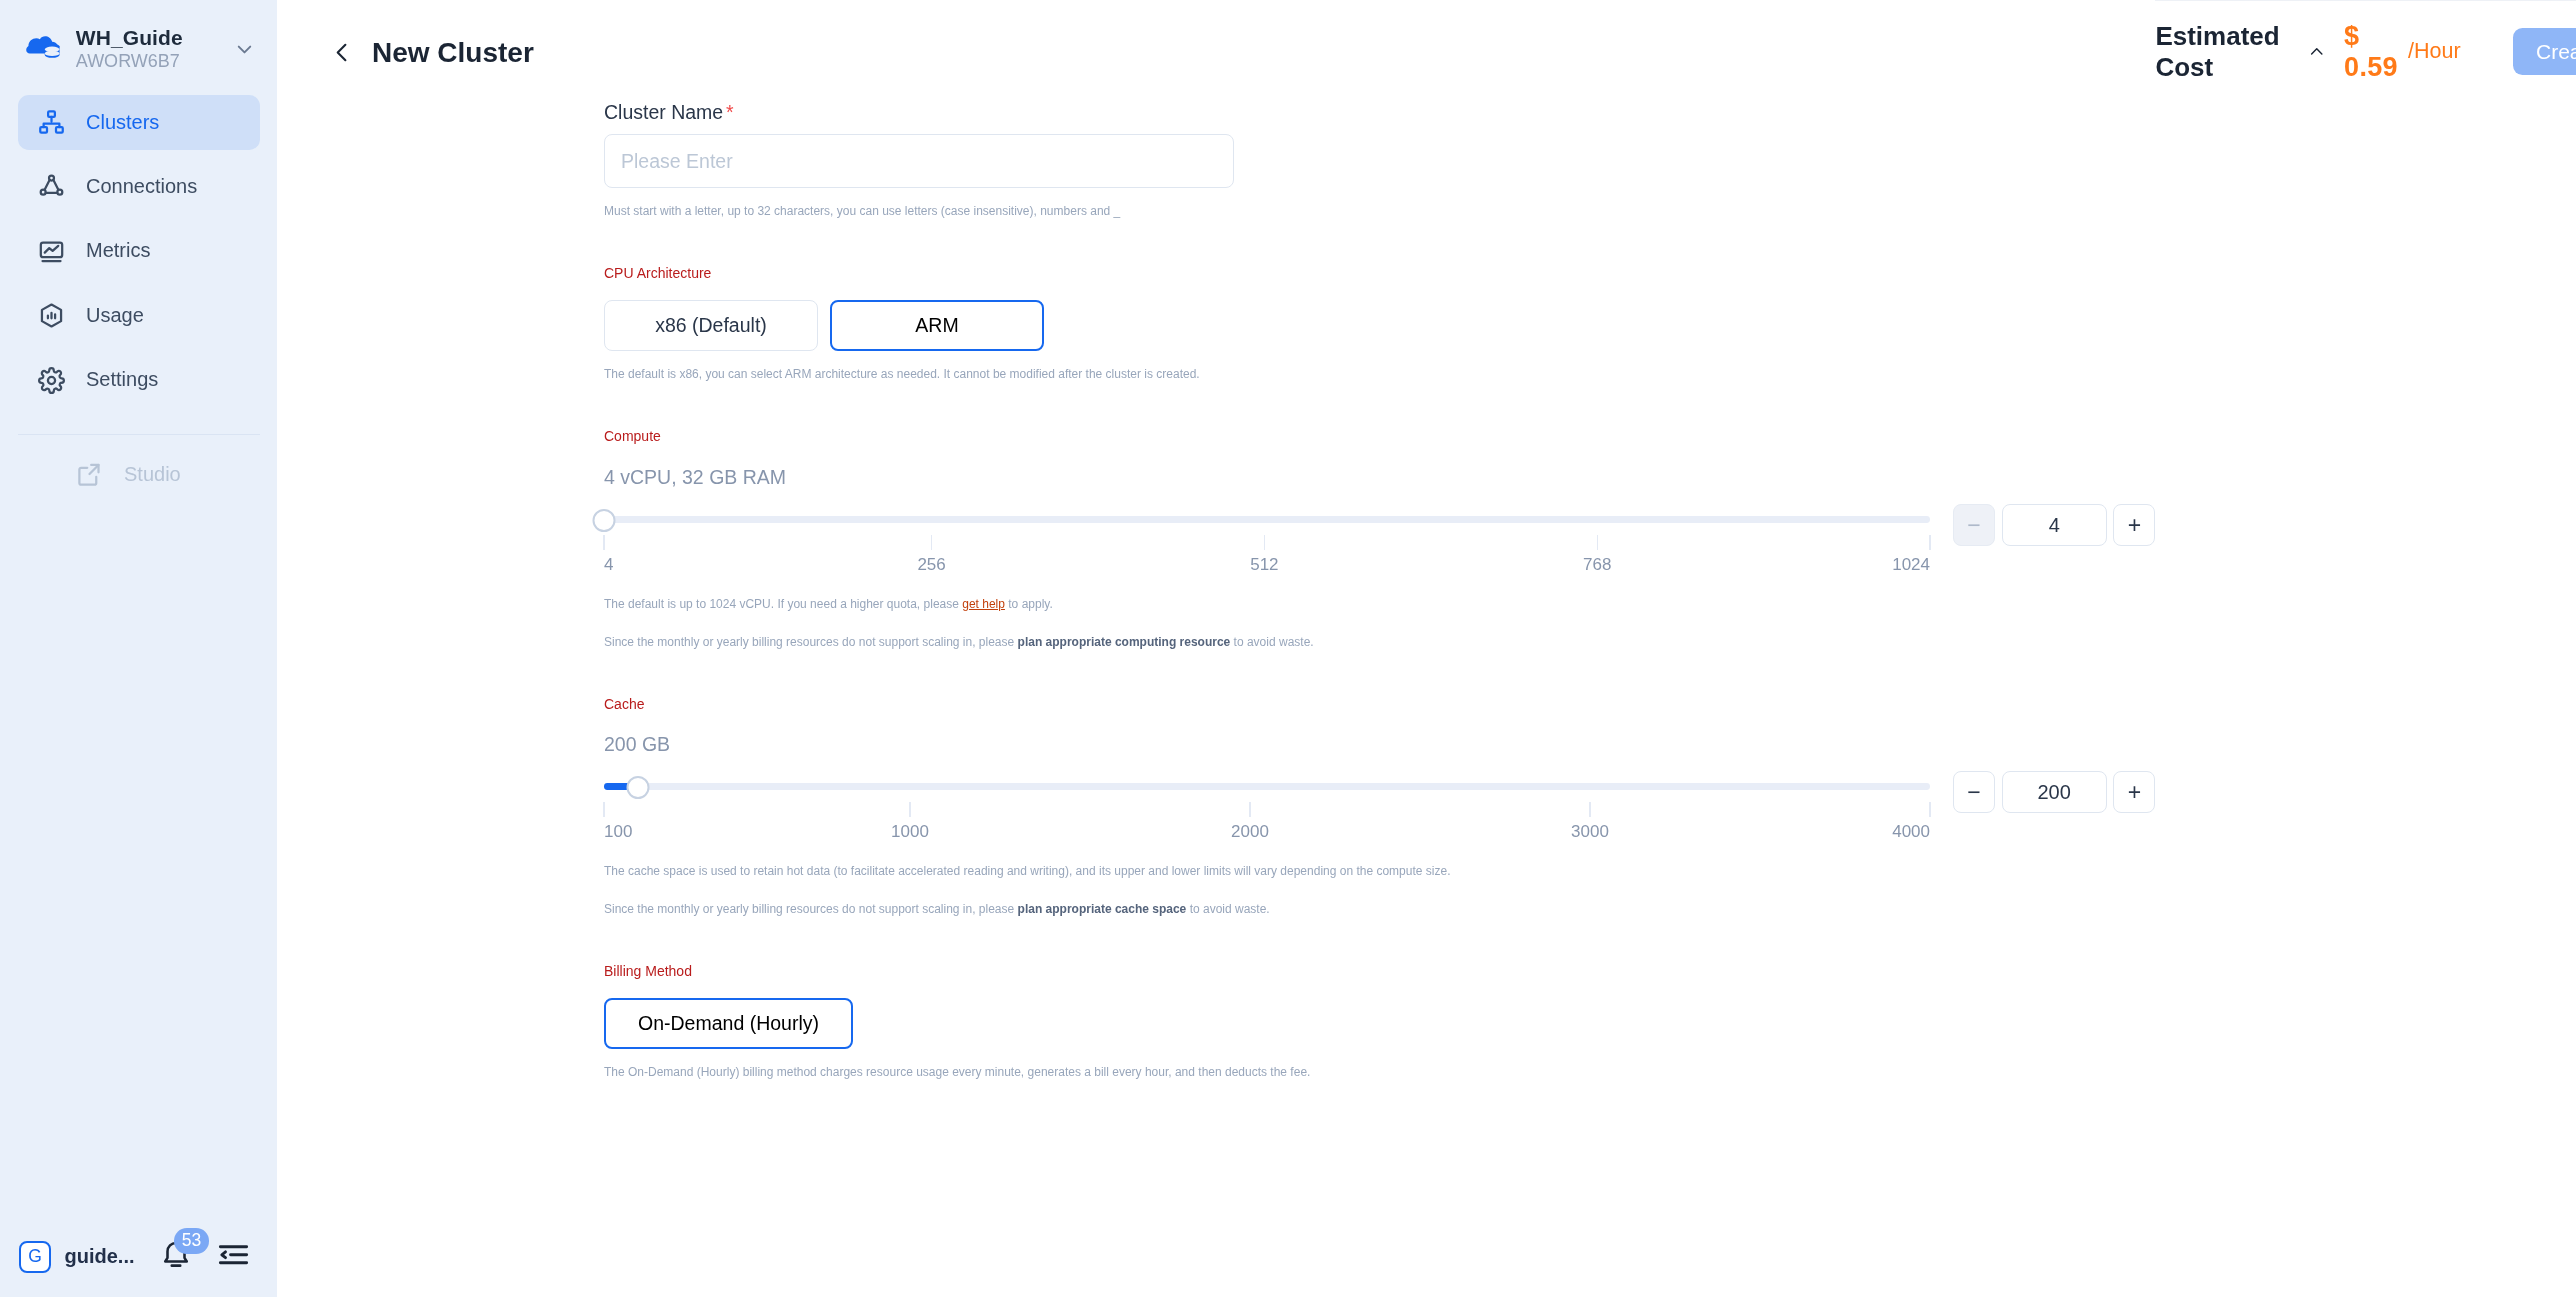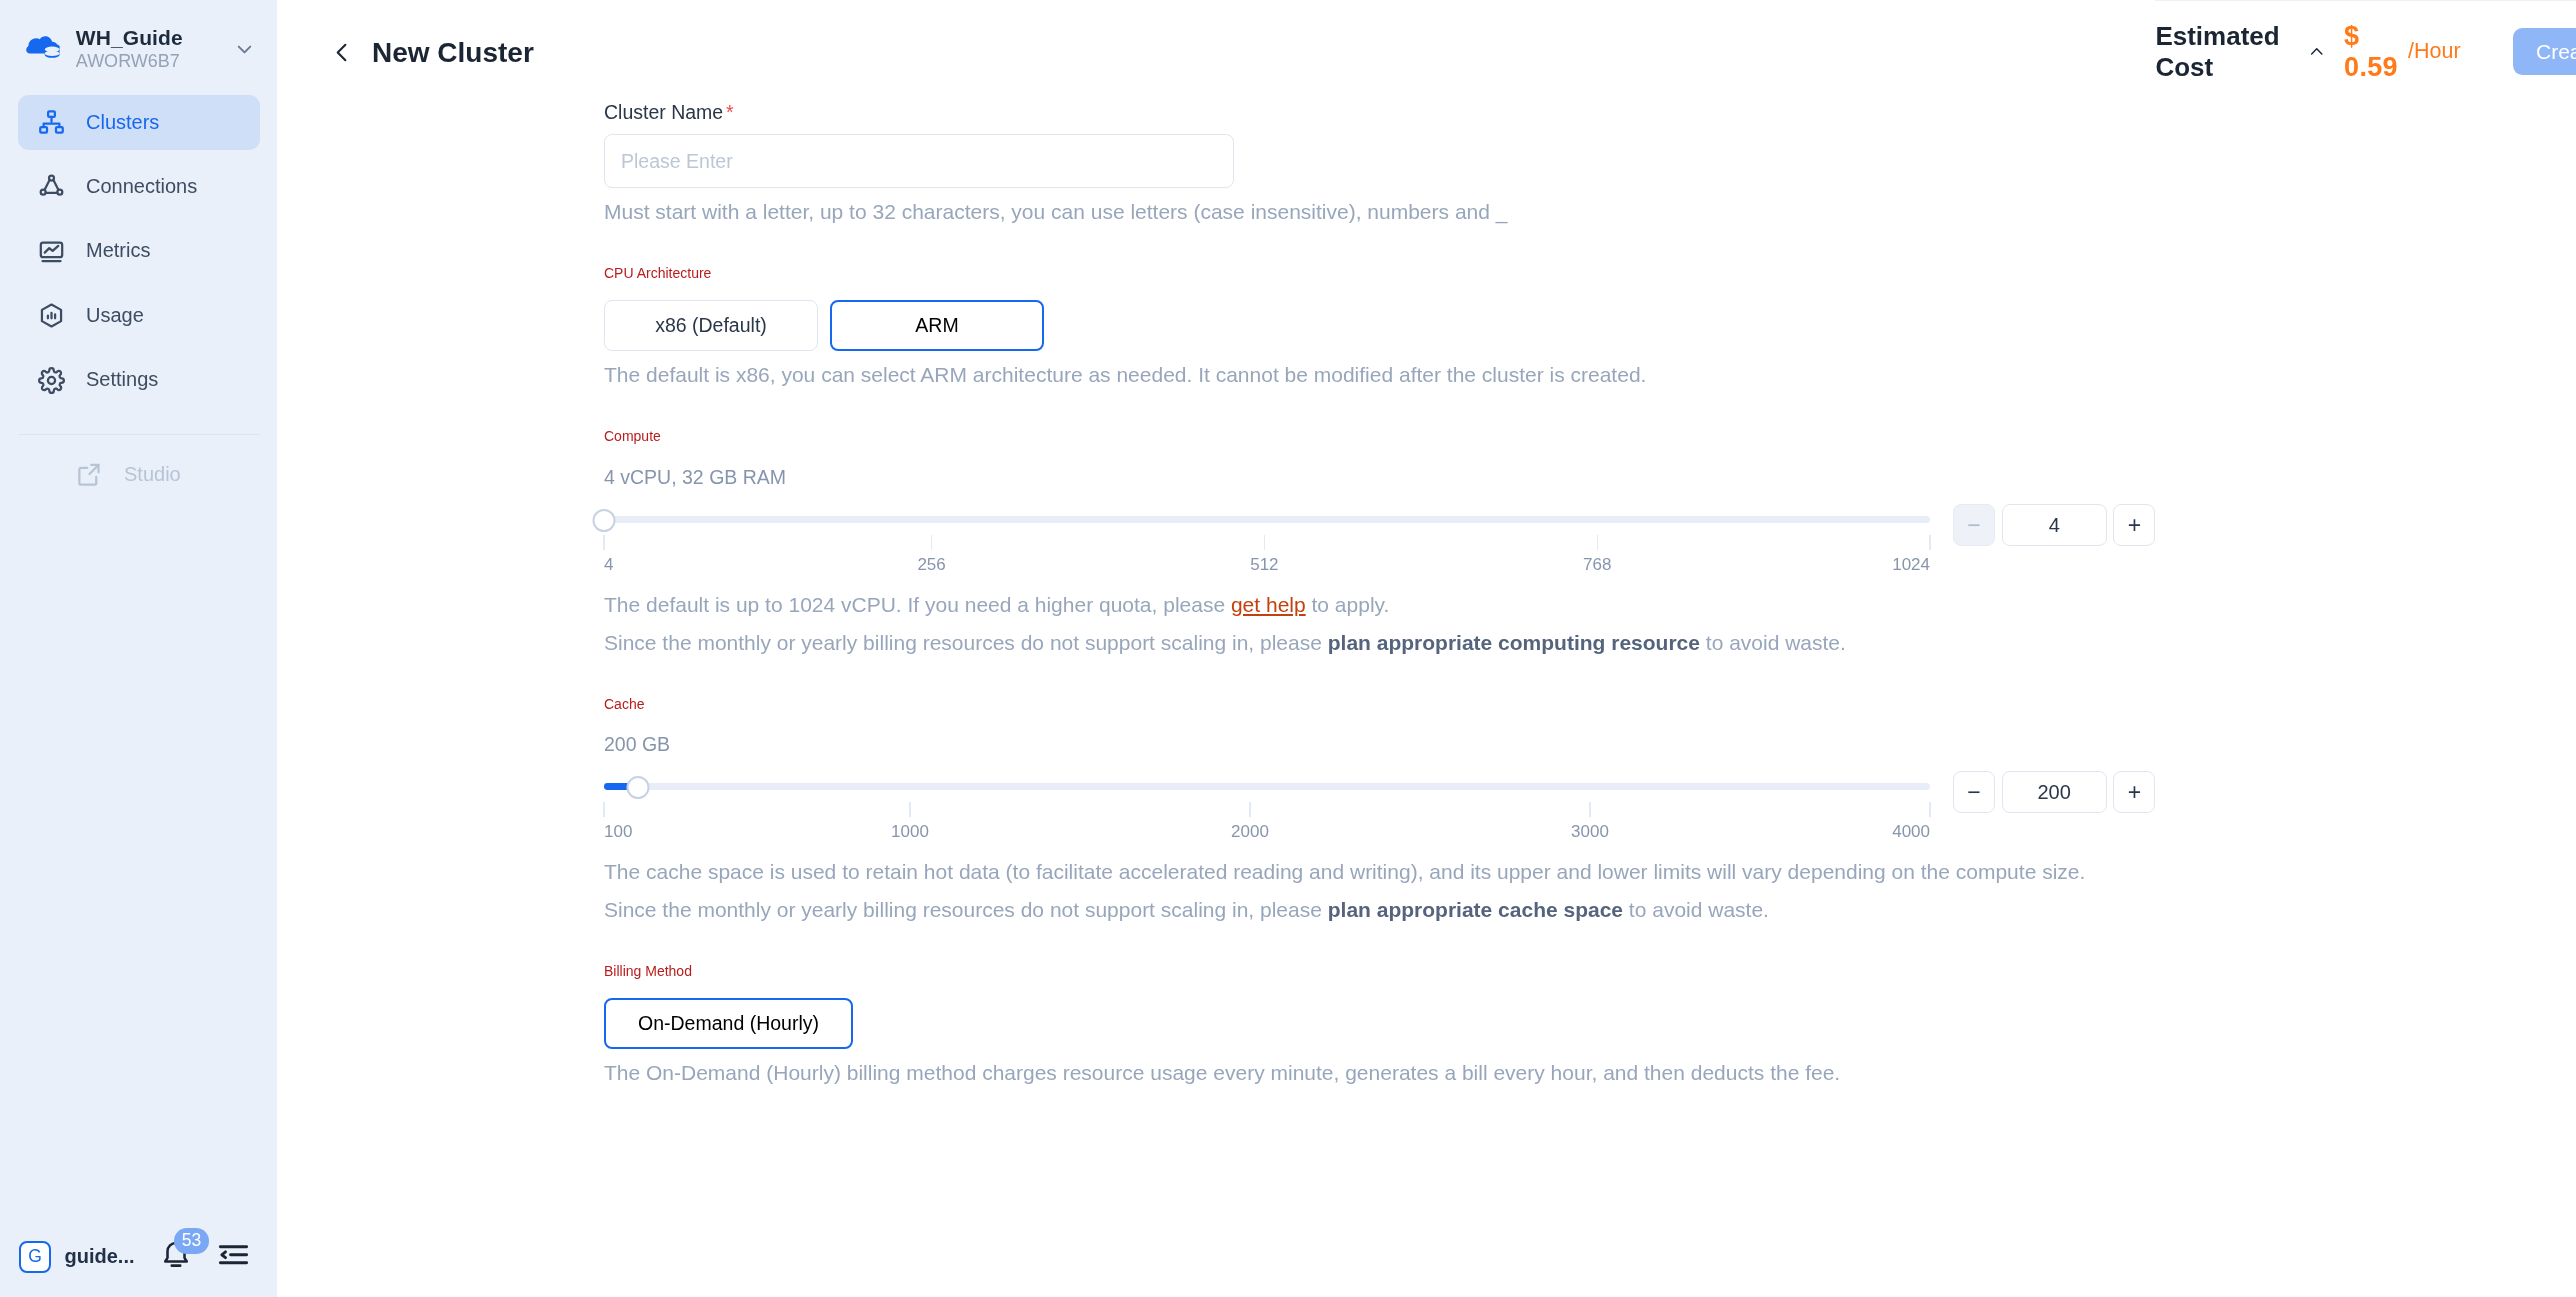--- a/index.html
+++ b/index.html
@@ -118,21 +118,21 @@
     width: 630px; height: 54px;
     border: 1.3px solid #dfe6f0; border-radius: 8px;
     background: #fff; padding: 0 16px;
     font-size: 19.5px; color: #2a3649;
     font-family: "Liberation Sans", sans-serif;
     outline: none;
   }
   .text-input::placeholder { color: #bcc7d6; }
 
   .hint {
-    font-size: 21px; color: #98a6bb; line-height: 23px; margin-top: 12px;
+    font-size: 12px; color: #98a6bb; line-height: 23px; margin-top: 12px;
   }
   .hint + .hint { margin-top: 15px; }
   .hint .lnk { color: #c2410c; text-decoration: underline; cursor: pointer; }
   .hint .strong { color: #55647c; font-weight: 700; }
 
   .section-title {
     font-size: 14px; color: #b91c1c; font-weight: 400; line-height: 25.6px;
   }
 
   .seg-row { display: flex; margin-top: 13.5px; gap: 12px; }

